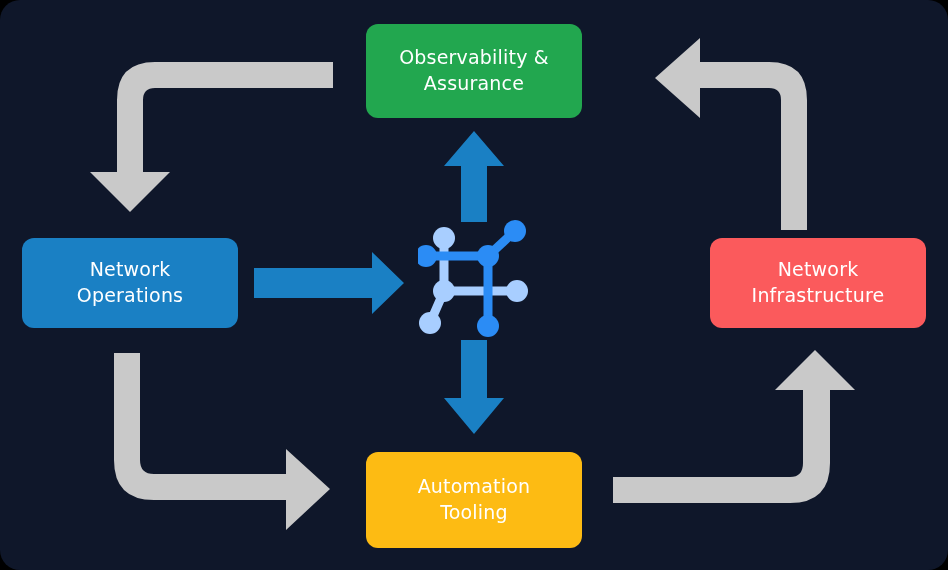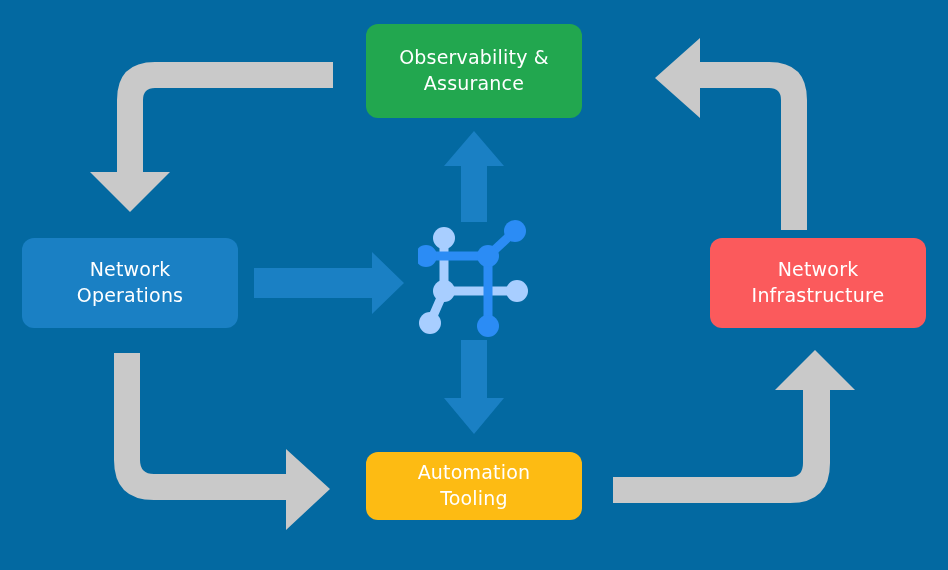--- a/index.html
+++ b/index.html
@@ -20,29 +20,29 @@
     line-height:1.35;
     font-weight:400;
     letter-spacing:.2px;
     white-space:pre-line;
     box-sizing:border-box;
     padding:6px 10px;
   }
   #box-observability{ left:366px; top:24px;  width:216px; height:94px;  background:#22a74f; }
   #box-operations  { left:22px;  top:238px; width:216px; height:90px;  background:#1a80c4; }
   #box-infra       { left:710px; top:238px; width:216px; height:90px;  background:#fb5a5c; }
-  #box-automation  { left:366px; top:452px; width:216px; height:68px;  background:#fdbb13; }
+  #box-automation  { left:366px; top:452px; width:216px; height:96px;  background:#fdbb13; }
 
   .svg-layer{position:absolute;left:0;top:0;width:948px;height:570px;}
   .center-icon{position:absolute;left:418px;top:218px;width:120px;height:122px;}
 </style>
 </head>
 <body>
 
-<div id="canvas" style="background: #0369a1;">
+<div id="canvas" style="background: #0f172a; border-radius: 20px;">
 
   <svg class="svg-layer" viewBox="0 0 948 570">
 
     <path fill="#c9c9c9" d="M 333,62 L 155,62 Q 117,62 117,100 L 117,172 L 90,172 L 130,212 L 170,172 L 143,172 L 143,100 Q 143,88 155,88 L 333,88 Z"></path>
 
     <path fill="#c9c9c9" d="M 807,230 L 807,100 Q 807,62 769,62 L 700,62 L 700,38 L 655,78 L 700,118 L 700,88 L 769,88 Q 781,88 781,100 L 781,230 Z"></path>
 
     <path fill="#c9c9c9" d="M 114,353 L 114,460 Q 114,500 154,500 L 286,500 L 286,530 L 330,489 L 286,449 L 286,474 L 154,474 Q 140,474 140,460 L 140,353 Z"></path>
 
     <path fill="#c9c9c9" d="M 613,503 L 790,503 Q 830,503 830,463 L 830,390 L 855,390 L 815,350 L 775,390 L 803,390 L 803,463 Q 803,477 790,477 L 613,477 Z"></path>

